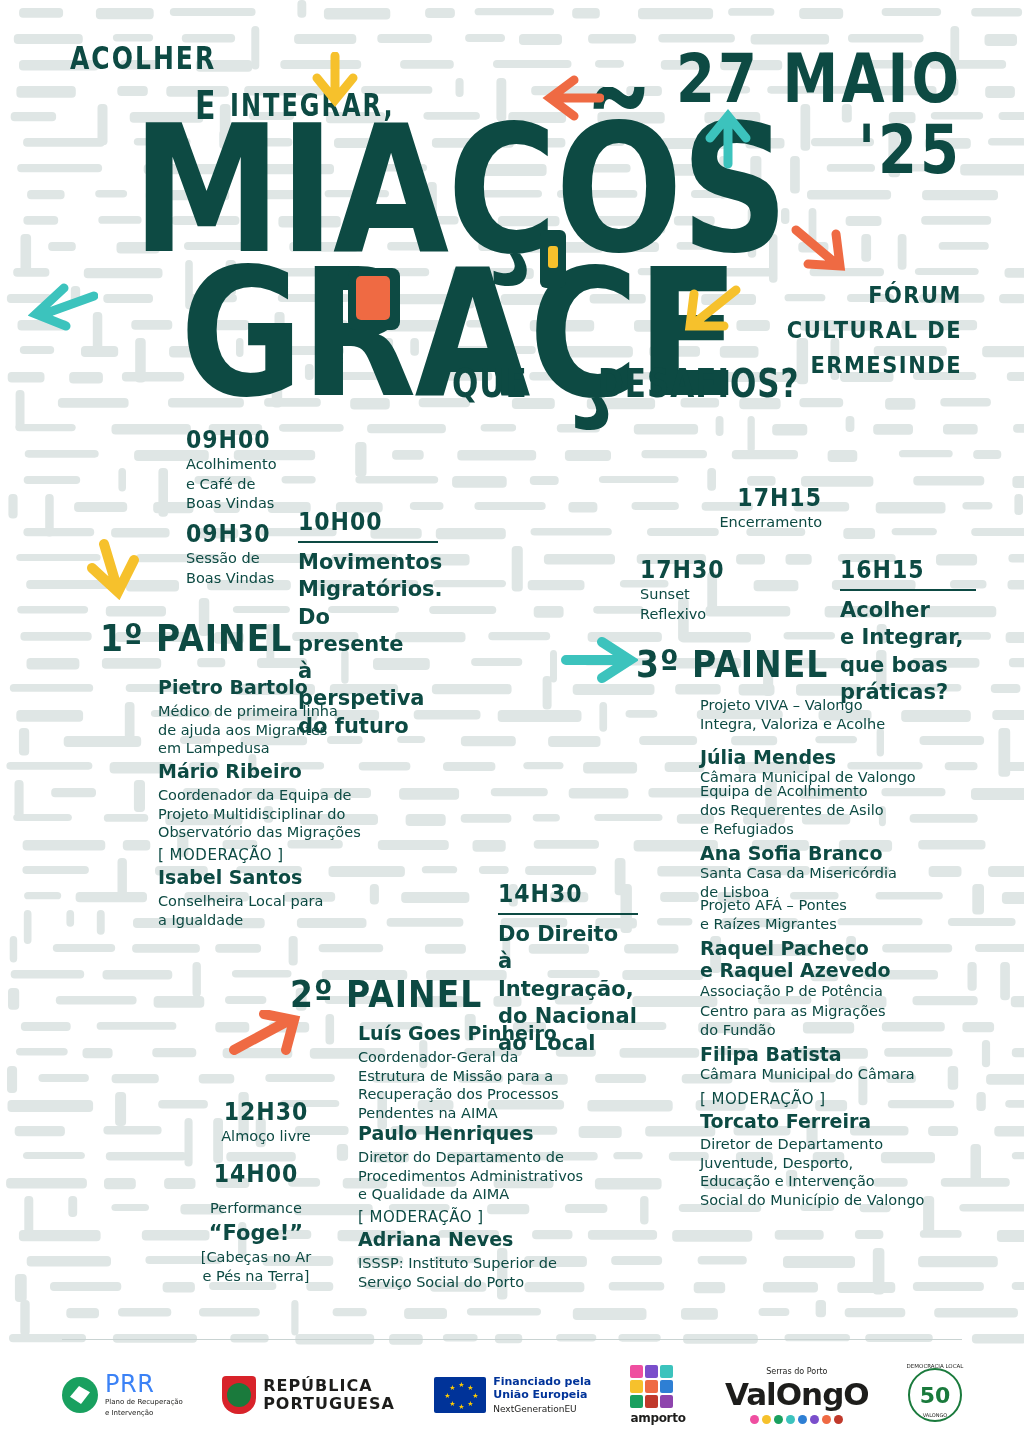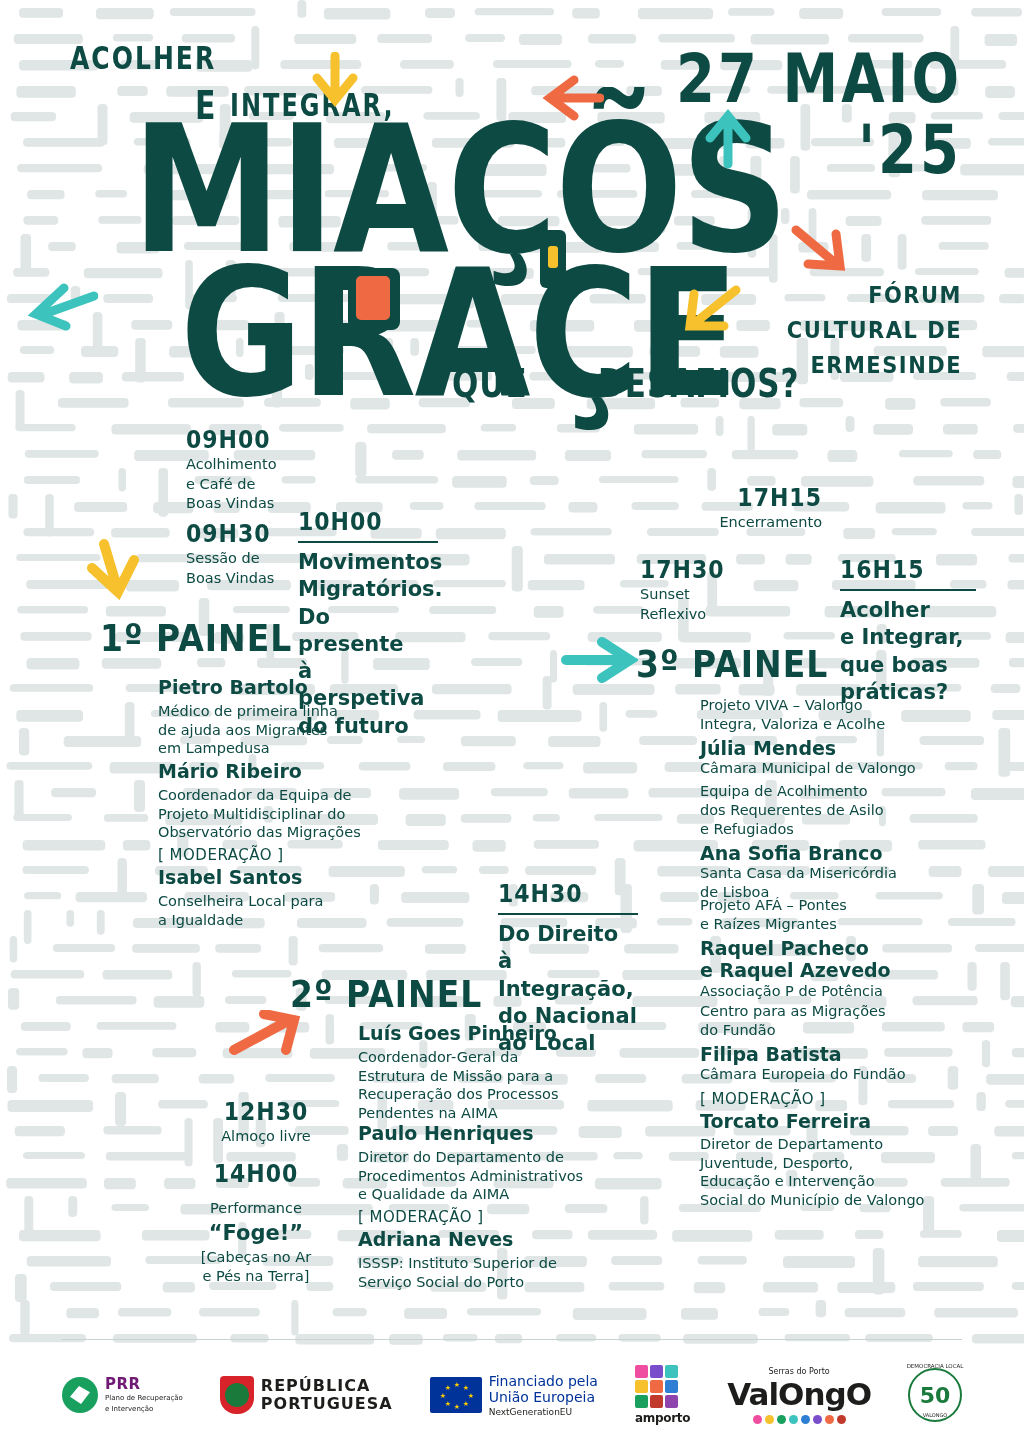--- a/index.html
+++ b/index.html
@@ -94,31 +94,31 @@
   .arrow { position:absolute; }
 
   
   .footer-rule { position:absolute; left:62px; top:1339px; width:900px; height:1px; background:#c9d3d2; }
   .footer { position:absolute; left:62px; top:1360px; width:900px; height:70px;
             display:flex; align-items:center; justify-content:space-between; }
   .logo { display:flex; align-items:center; gap:7px; }
   .prr-mark { width:36px; height:36px; border-radius:50%; background:#19a05f; position:relative; }
   .prr-mark::after{content:"";position:absolute;left:8px;top:9px;width:20px;height:18px;background:#fff;
             clip-path:polygon(0 60%,45% 0,100% 35%,55% 100%);}
-  .prr-txt-b { font-weight:bold; font-size:15px; color:#701a75; line-height:1; letter-spacing:0.5px;}
+  .prr-txt-b { font-weight:normal; font-size:24px; color:#3b82f6; line-height:1; letter-spacing:0.5px;}
   .prr-txt-s { font-size:7px; color:#1d1d1b; line-height:1.25; margin-top:2px;}
   .rp-shield { width:34px; height:38px; background:#d8232a;
             border-radius:4px 4px 16px 16px; position:relative; }
   .rp-shield::after{content:"";position:absolute;left:5px;top:7px;width:24px;height:24px;
             border-radius:50%;background:#1a7a3c;}
   .rp-txt1{font-size:16px;font-weight:bold;color:#1d1d1b;letter-spacing:1px;line-height:1.1;}
   .rp-txt2{font-size:16px;font-weight:bold;color:#1d1d1b;letter-spacing:1px;line-height:1.1;}
   .eu-flag{width:52px;height:36px;background:#003399;position:relative;border-radius:2px;}
   .eu-star{position:absolute;color:#ffcc00;font-size:7px;line-height:7px;}
-  .eu-txt1{font-size:14px;font-weight:normal;color:#003399;line-height:1.15;}
+  .eu-txt1{font-size:11px;font-weight:bold;color:#003399;line-height:1.15;}
   .eu-txt2{font-size:9px;color:#1d1d1b;margin-top:2px;}
   .amp-grid{display:grid;grid-template-columns:repeat(3,13px);grid-template-rows:repeat(3,13px);gap:2px;}
   .amp-txt{font-size:12px;font-weight:bold;color:#1d1d1b;letter-spacing:-0.3px;}
   .val-txt{font-family:"DejaVu Sans",sans-serif;font-weight:bold;font-size:31px;color:#1d1d1b;letter-spacing:-1px;}
   .val-sub{font-size:8px;color:#1d1d1b;}
   .val-dots{display:flex;gap:3px;margin-top:3px;justify-content:center;}
   .val-dots span{width:9px;height:9px;border-radius:50%;}
   .dem-circle{width:54px;height:54px;border-radius:50%;border:2px solid #1a7a3c;position:relative;
             display:flex;align-items:center;justify-content:center;}
   .dem-50{font-weight:bold;font-size:22px;color:#1a7a3c;}
@@ -999,21 +999,21 @@
     <div class="topic" style="white-space:pre-line;margin-top:8px;">Acolher
 e Integrar,
 que boas
 práticas?</div>
   </div>
   <div class="panel-title" style="position:absolute;left:636px;top:642px;">3º PAINEL</div>
 
   <div style="position:absolute;left:700px;top:696px;width:260px;">
     <div class="role" style="white-space:pre-line;">Projeto VIVA – Valongo
 Integra, Valoriza e Acolhe</div>
-    <div class="name" style="margin-top:3px;">Júlia Mendes</div>
+    <div class="name" style="margin-top:12px;">Júlia Mendes</div>
     <div class="role" style="white-space:pre-line;">Câmara Municipal de Valongo</div>
   </div>
   <div style="position:absolute;left:700px;top:782px;width:260px;">
     <div class="role" style="white-space:pre-line;">Equipa de Acolhimento
 dos Requerentes de Asilo
 e Refugiados</div>
     <div class="name" style="margin-top:3px;">Ana Sofia Branco</div>
     <div class="role" style="white-space:pre-line;">Santa Casa da Misericórdia
 de Lisboa</div>
   </div>
@@ -1021,21 +1021,21 @@
     <div class="role" style="white-space:pre-line;">Projeto AFÁ – Pontes
 e Raízes Migrantes</div>
     <div class="name" style="margin-top:3px;white-space:pre-line;">Raquel Pacheco
 e Raquel Azevedo</div>
     <div class="role" style="white-space:pre-line;">Associação P de Potência</div>
   </div>
   <div style="position:absolute;left:700px;top:1002px;width:260px;">
     <div class="role" style="white-space:pre-line;">Centro para as Migrações
 do Fundão</div>
     <div class="name" style="margin-top:3px;">Filipa Batista</div>
-    <div class="role" style="white-space:pre-line;">Câmara Europeia do Fundão</div>
+    <div class="role" style="white-space:pre-line;">Câmara Municipal do Câmara</div>
   </div>
   <div style="position:absolute;left:700px;top:1090px;width:270px;">
     <div class="mod">[ MODERAÇÃO ]</div>
     <div class="name" style="margin-top:2px;">Torcato Ferreira</div>
     <div class="role" style="white-space:pre-line;margin-top:2px;">Diretor de Departamento
 Juventude, Desporto,
 Educação e Intervenção
 Social do Município de Valongo</div>
   </div>
 

